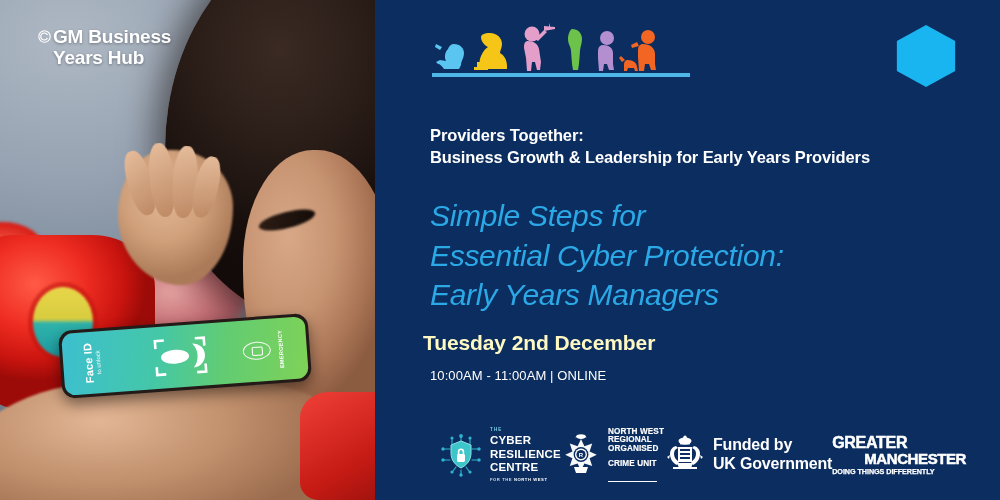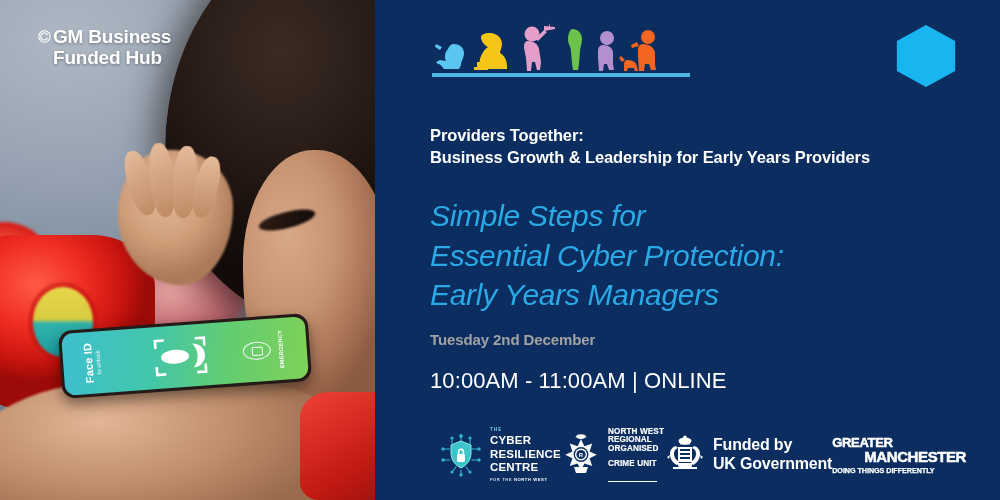--- a/index.html
+++ b/index.html
@@ -207,26 +207,26 @@
     font-size:16.5px;font-weight:700;line-height:1.33;letter-spacing:-.1px;
   }
 
   .headline{
     position:absolute;left:55px;top:196px;width:520px;
     color:#2aa9e6;
     font-size:30px;font-weight:400;font-style:italic;line-height:1.32;letter-spacing:-.3px;
   }
 
   .date{
-    position:absolute;left:55px;top:331px;
-    color:#a3a3a3;font-size:15px;font-weight:700;letter-spacing:-.1px;
+    position:absolute;left:48px;top:331px;
+    color:#fef9c3;font-size:21px;font-weight:700;letter-spacing:-.1px;
   }
   .time{
     position:absolute;left:55px;top:368px;
-    color:#ffffff;font-size:22px;font-weight:400;letter-spacing:.1px;
+    color:#ffffff;font-size:13px;font-weight:400;letter-spacing:.1px;
   }
 
   
   .logos{
     position:absolute;left:50px;right:20px;top:424px;height:62px;
     display:flex;align-items:center;justify-content:center;
   }
   .logo-block{display:flex;align-items:center;gap:7px;color:#fff;}
 
   
@@ -240,21 +240,21 @@
   .nw-txt{line-height:1.02;}
   .nw-txt div{font-size:8.2px;font-weight:700;letter-spacing:.1px;
     -webkit-text-stroke:.15px #fff;}
   .nw-txt .u{border-bottom:1.6px solid #fff;padding-bottom:13px;display:inline-block;}
 
   
   .ukg-txt{font-size:16px;font-weight:700;line-height:1.16;letter-spacing:-.2px;}
 
   
   .gm-txt{line-height:1.02;}
-  .gm-txt .g1{font-size:13px;font-weight:700;letter-spacing:-.3px;
+  .gm-txt .g1{font-size:16px;font-weight:700;letter-spacing:-.3px;
      -webkit-text-stroke:.5px #fff;}
   .gm-txt .g2{font-size:15px;font-weight:700;letter-spacing:-.4px;margin-left:32px;
      -webkit-text-stroke:.5px #fff;}
   .gm-txt .g3{font-size:7.2px;font-weight:700;letter-spacing:-.05px;margin-top:2px;
      -webkit-text-stroke:.25px #fff;}
 </style>
 </head>
 <body>
 
 <div class="banner">
@@ -302,21 +302,21 @@
       </div>
     </div>
 
     <div class="gmlogo">
       <svg class="mark" viewBox="0 0 24 24">
         <circle cx="12" cy="12" r="10.5" fill="none" stroke="#ffffff" stroke-width="2"></circle>
         <path d="M17 8.5 a6.5 6.5 0 1 0 0 7" fill="none" stroke="#ffffff" stroke-width="2.2" stroke-linecap="round"></path>
       </svg>
       <div class="txt">
         <div>GM Business</div>
-        <div>Funded Hub</div>
+        <div>Years Hub</div>
       </div>
     </div>
   </div>
 
   <div class="content">
 
     <svg class="kids" viewBox="0 0 260 62">
 
       <g fill="#5bc5f2">
         <path d="M22 27 c6 0 10 4 10 9 c0 5 -3 8 -3 12 l-2 4 h-15 c-2 -3 -4 -5 -6 -5 l-2 -2 l4 -2 l6 1 c-2 -4 -1 -9 2 -12 c1 -3 3 -5 6 -5 z"></path>

